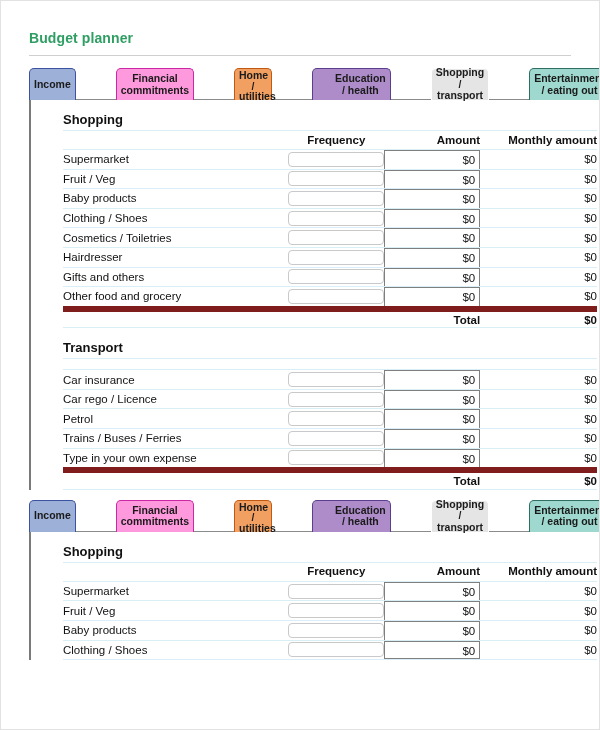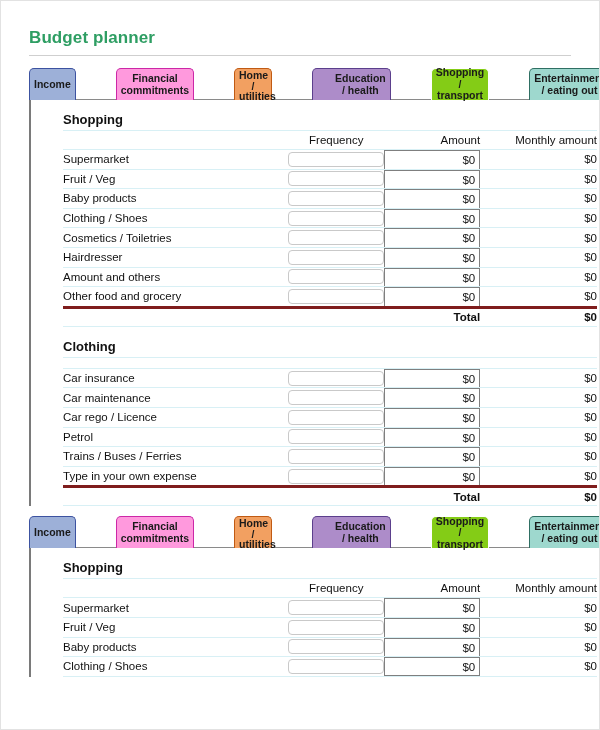--- a/index.html
+++ b/index.html
@@ -15,21 +15,21 @@
     width: 600px;
     height: 730px;
     background: #ffffff;
     border: 1px solid #e2e2e2;
     overflow: hidden;
   }
 
   
   .title-wrap { padding: 26px 0 0 28px; }
   .doc-title {
-    font-size: 17px;
+    font-size: 14px;
     font-weight: bold;
     color: #2e9e63;
     letter-spacing: .1px;
     line-height: 22px;
   }
   .title-rule {
     margin: 6px 28px 0 28px;
     border-top: 1px solid #cfcfcf;
   }
 
@@ -66,21 +66,21 @@
     border-radius: 5px 5px 0 0;
     border: 1px solid transparent;
     border-bottom: none;
     padding: 0 4px;
     white-space: normal;
   }
   .tab-income      { background:#9db0d8; border-color:#3c52a0; width: 78px; }
   .tab-financial   { background:#ff99dd; border-color:#cc27a7; width: 112px; }
   .tab-home        { background:#f2a061; border-color:#c05a13; width: 38px; height: 32px; align-items:flex-start; padding-top:1px; line-height:10.5px; overflow:visible; }
   .tab-education   { background:#ad8cc9; border-color:#5b3f8c; width: 94px; padding-left: 22px; }
-  .tab-shopping    { background:#84cc16; border-color:#ffffff; width: 128px; }
+  .tab-shopping    { background:#e5e5e5; border-color:#ffffff; width: 128px; }
   .tab-entertain   { background:#9ed8ce; border-color:#2f6f63; width: 110px; }
   .tab-home .tab-label { display:block; width: 100%; }
 
   
   .panel-body {
     position: relative;
     padding-left: 28px;
   }
   .panel-inner {
     border-left: 2px solid #7a7a7a;
@@ -108,21 +108,21 @@
   table.budget th, table.budget td {
     font-size: 11.5px;
     color: #111;
     padding: 0;
     border-top: 1px solid #d8f0f5;
     border-bottom: 1px solid #d8f0f5;
     height: 18.6px;
     vertical-align: middle;
   }
   table.budget thead th {
-    font-weight: normal;
+    font-weight: bold;
     height: 19px;
     padding-bottom: 1px;
   }
   th.h-blank { border-color: #d8f0f5; }
   th.h-freq { text-align: center; }
   th.h-amt  { text-align: right; padding-right: 5px; }
   th.h-mon  { text-align: right; padding-right: 4px; }
 
   td.cell-label { padding-left: 2px; white-space: nowrap; margin-left: 42px; }
   td.cell-freq  { padding: 0 2px; }
@@ -148,21 +148,21 @@
     padding-right: 4px;
     font-size: 11.5px;
   }
   tr.row:last-of-type .amt-box { border-bottom: 1px solid #7f7f7f; }
 
   tr.spacer td { height: 11px; border-top: 1px solid #d8f0f5; border-bottom: 1px solid #d8f0f5; }
 
   tr.total-row td {
     font-weight: bold;
     height: 19px;
-    border-top: 3px solid #7f1d1d;
+    border-top: 6px solid #7f1d1d;
     border-bottom: 1px solid #d8f0f5;
   }
   td.total-label { text-align: right; padding-right: 6px; }
   td.total-val   { text-align: right; padding-right: 4px; }
   .panel2 { margin-top: 4px; }
 </style>
 </head>
 <body>
 
 <div class="page">
@@ -267,21 +267,21 @@
             <td class="cell-label">Hairdresser</td>
             <td class="cell-freq">
                 <span class="freq-box"></span>
               </td>
             <td class="cell-amt">
                 <span class="amt-box">$0</span>
               </td>
             <td class="cell-mon">$0</td>
           </tr>
           <tr class="row">
-            <td class="cell-label">Amount and others</td>
+            <td class="cell-label">Gifts and others</td>
             <td class="cell-freq">
                 <span class="freq-box"></span>
               </td>
             <td class="cell-amt">
                 <span class="amt-box">$0</span>
               </td>
             <td class="cell-mon">$0</td>
           </tr>
           <tr class="row">
             <td class="cell-label">Other food and grocery</td>
@@ -295,47 +295,37 @@
           </tr>
           <tr class="total-row">
             <td></td>
             <td></td>
             <td class="total-label">Total</td>
             <td class="total-val">$0</td>
           </tr>
         </tbody>
       </table>
 
-      <div class="section-title">Clothing</div>
+      <div class="section-title">Transport</div>
       <table class="budget">
         <colgroup>
             <col class="c-label">
             <col class="c-freq">
             <col class="c-amt">
             <col class="c-mon">
           </colgroup>
         <tbody>
           <tr class="spacer">
               <td></td>
               <td></td>
               <td></td>
               <td></td>
             </tr>
           <tr class="row">
             <td class="cell-label">Car insurance</td>
-            <td class="cell-freq">
-                <span class="freq-box"></span>
-              </td>
-            <td class="cell-amt">
-                <span class="amt-box">$0</span>
-              </td>
-            <td class="cell-mon">$0</td>
-          </tr>
-          <tr class="row">
-            <td class="cell-label">Car maintenance</td>
             <td class="cell-freq">
                 <span class="freq-box"></span>
               </td>
             <td class="cell-amt">
                 <span class="amt-box">$0</span>
               </td>
             <td class="cell-mon">$0</td>
           </tr>
           <tr class="row">
             <td class="cell-label">Car rego / Licence</td>

